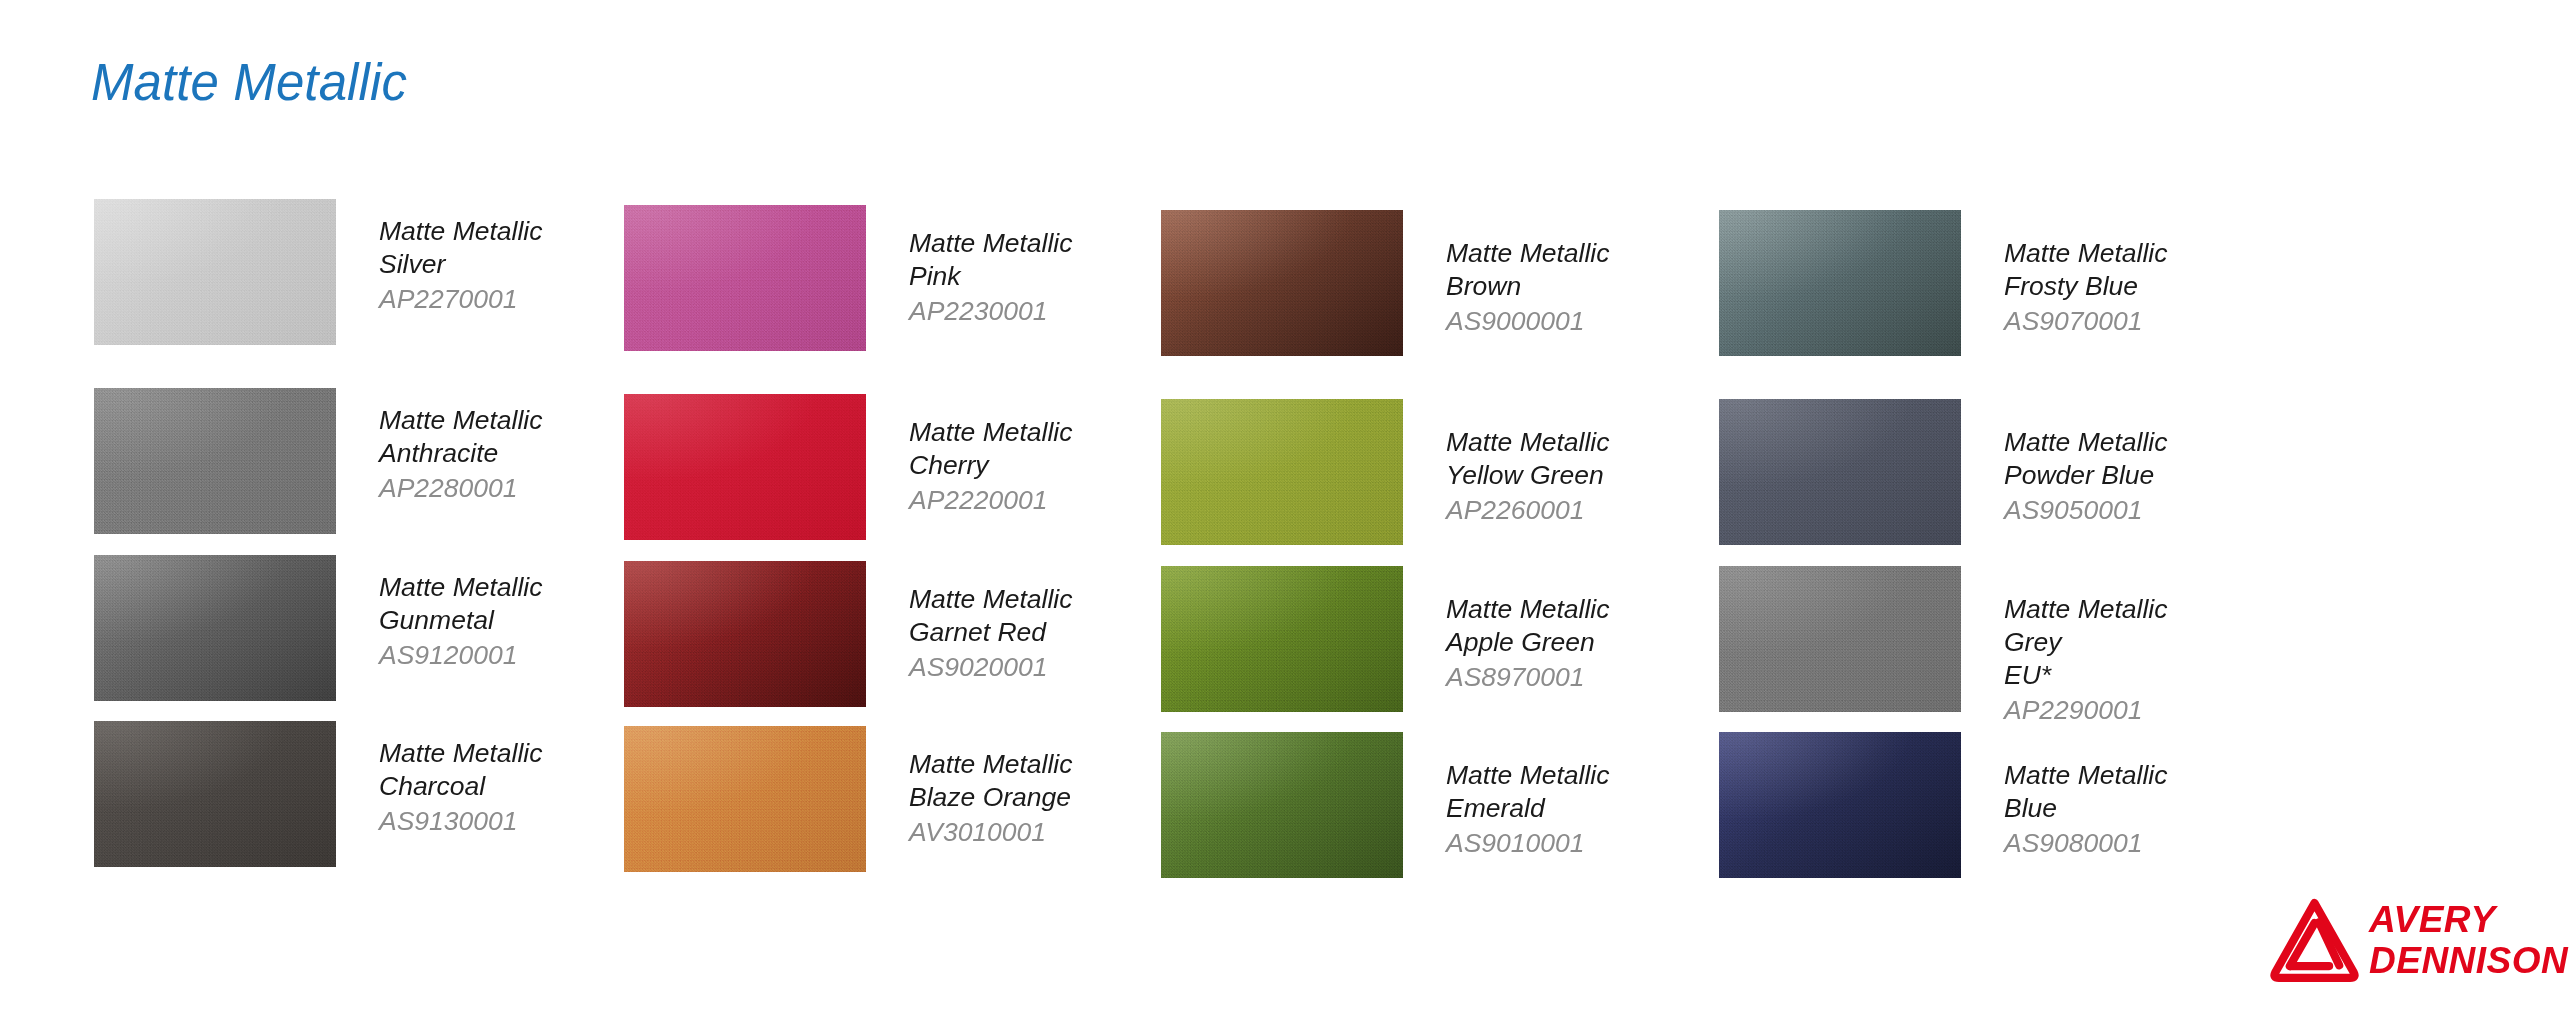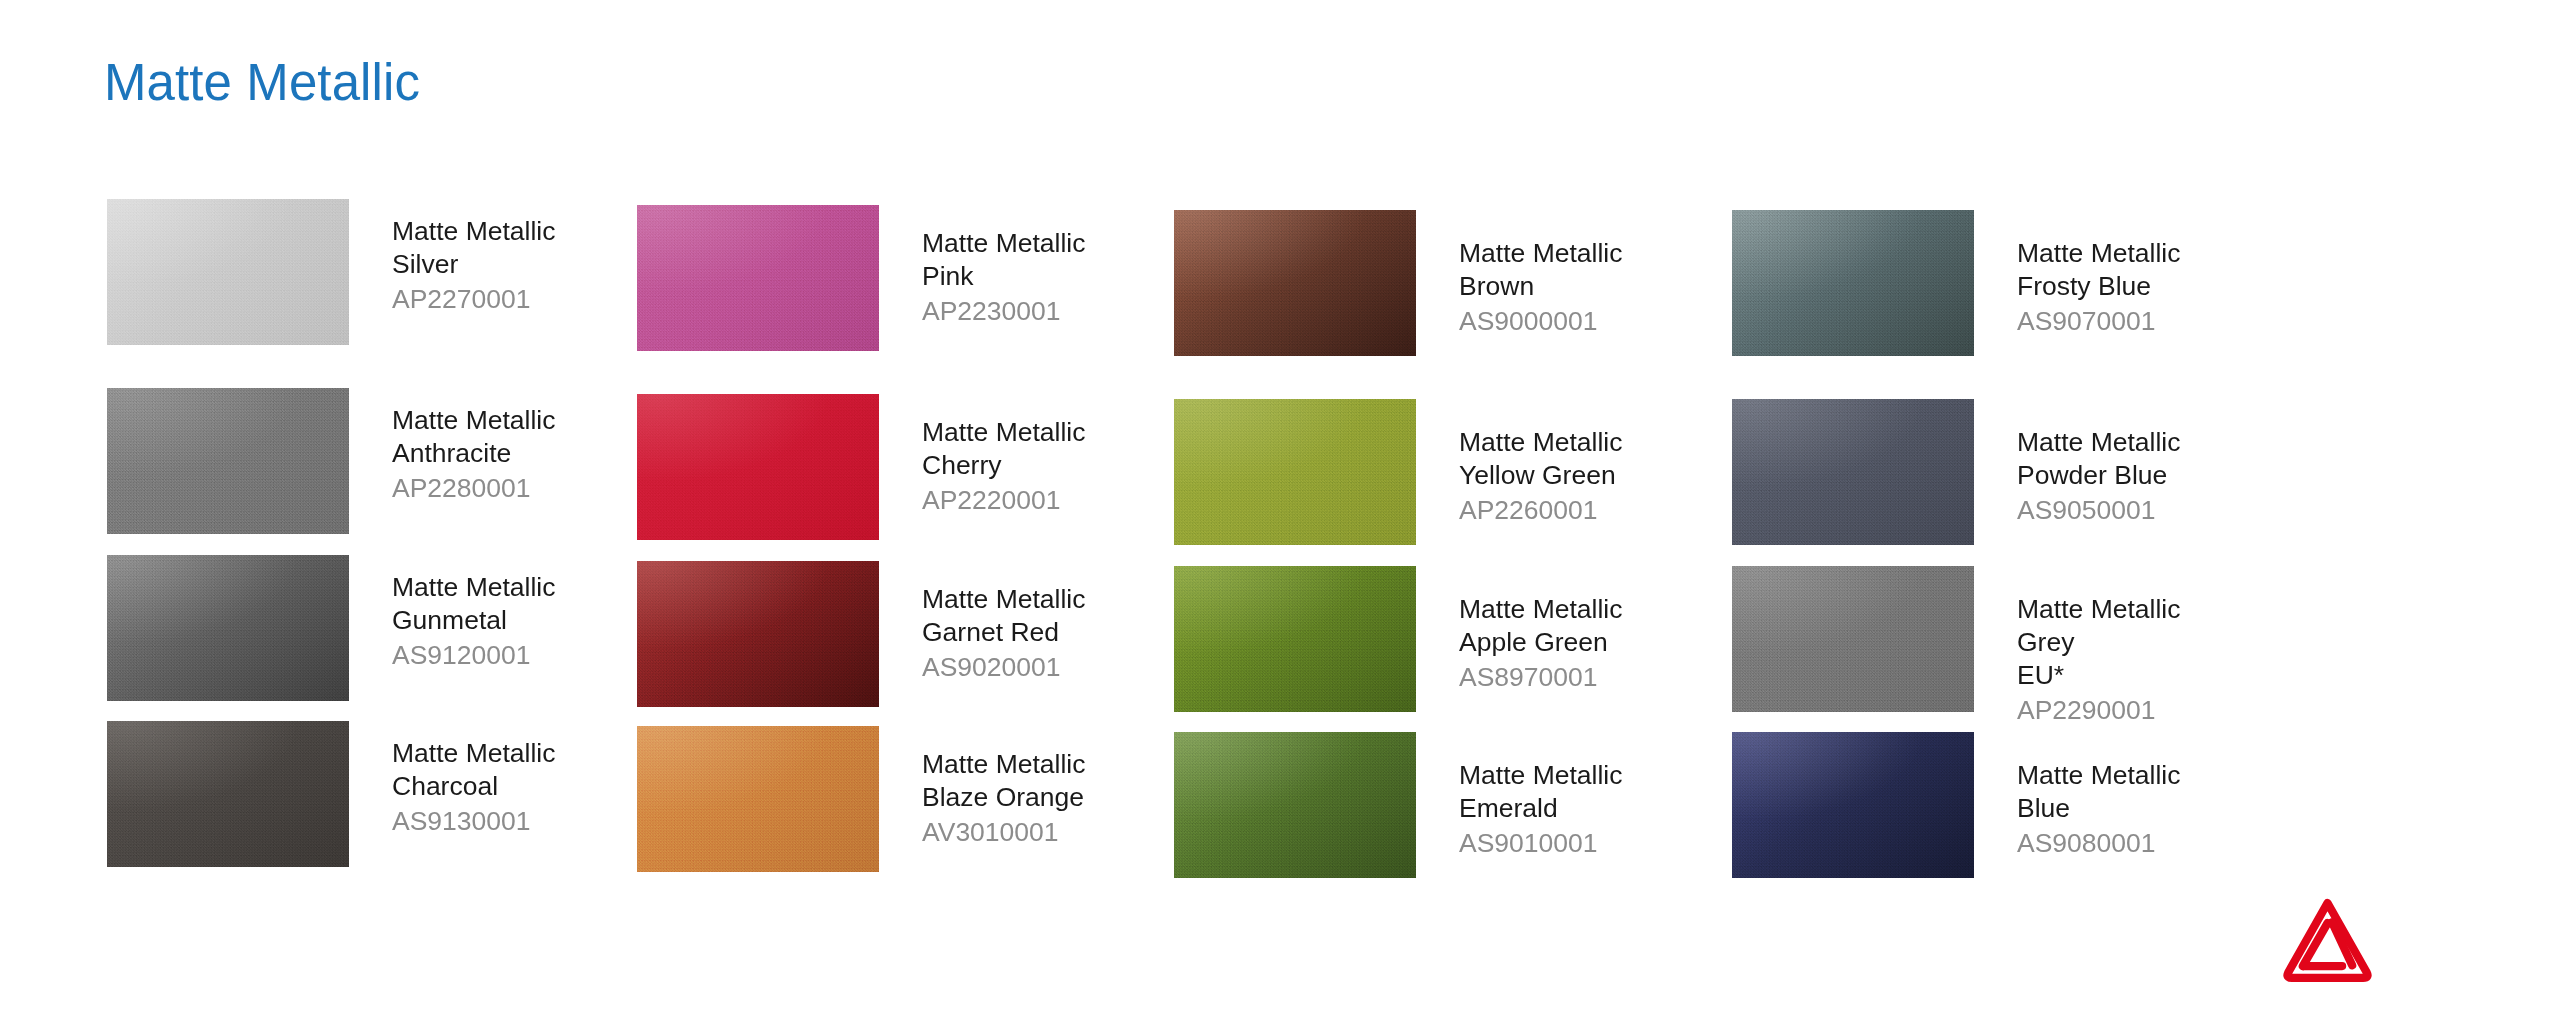--- a/index.html
+++ b/index.html
@@ -12,24 +12,25 @@
     width: 2576px;
     height: 1028px;
     position: relative;
     overflow: hidden;
     font-family: "Liberation Sans", "DejaVu Sans", sans-serif;
     -webkit-font-smoothing: antialiased;
   }
 
   #page {
     position: absolute;
-    left: 13px; top: 0;
+    left: 0; top: 0;
     width: 2452px;
     height: 1028px;
     background: #ffffff;
+    font-style: italic;
   }
 
   
   #page-title {
     position: absolute;
     left: 91px;
     top: 57px;
     font-size: 51px;
     font-weight: 400;
     letter-spacing: 0.1px;
@@ -324,16 +325,20 @@
 
   <div id="brand-logo">
     <svg class="mark" width="95" height="95" viewBox="0 0 104 104">
       <g fill="none" stroke="#e1051a" stroke-width="9" stroke-linejoin="round" stroke-linecap="round">
         <path d="M52 11 L95 87 Q98 93 91 93 L13 93 Q6 93 9 87 Z"></path>
         <path d="M52 33 L25 80"></path>
         <path d="M57 32 L79 79"></path>
         <path d="M26 80 L68 80"></path>
       </g>
     </svg>
+    <div class="wordmark">
+      <div>AVERY</div>
+      <div>DENNISON</div>
+    </div>
   </div>
 
 </div>
 
 
 </body></html>

